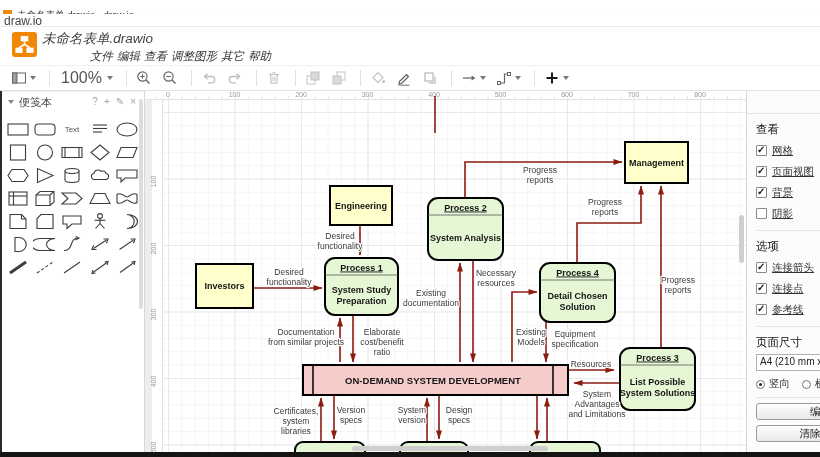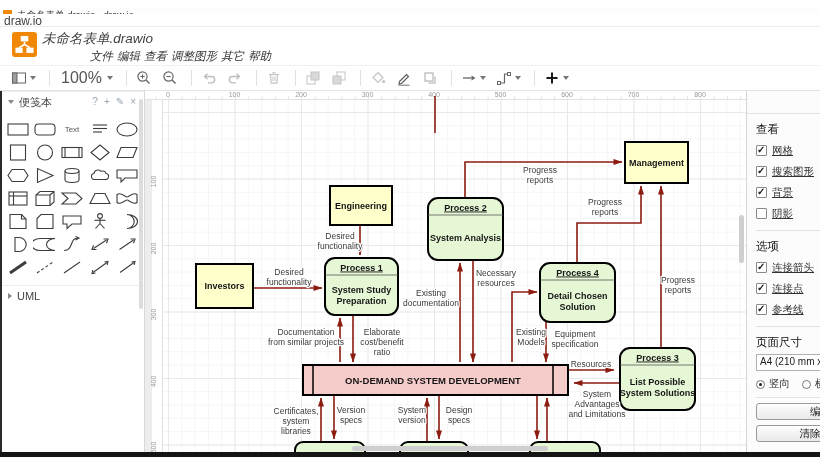--- a/index.html
+++ b/index.html
@@ -449,24 +449,20 @@
           <path d="M16.5,4 L20,3.5 L19.2,7" fill="none" stroke="#3d3d3d" stroke-width="1.1"></path>
         </svg>
       </div>
       <div class="cell">
         <svg width="24" height="18" viewBox="0 0 24 18">
           <line x1="5" y1="14.5" x2="19" y2="4.5" fill="none" stroke="#3d3d3d" stroke-width="1.1"></line>
           <path d="M16.5,4 L20,3.5 L19.2,7" fill="none" stroke="#3d3d3d" stroke-width="1.1"></path>
         </svg>
       </div>
     </div>
-  <div class="sec-head">
-    <span class="car-r"></span>
-    <span>UML</span>
-  </div>
   <div class="abs" id="sidebar-scroll"></div>
 </div>
 
 <div class="abs" id="canvas">
   <div id="page"></div>
   <div id="hruler">
       <span class="hnum" style="left:23px">0</span>
       <span class="hnum" style="left:89.5px">100</span>
       <span class="hnum" style="left:156px">200</span>
       <span class="hnum" style="left:222.5px">300</span>
@@ -591,21 +587,21 @@
   <div id="panel-top"></div>
   <div id="panel-inner">
     <div class="ptitle-txt">查看</div>
     <div id="view-checks">
         <div class="chk-row">
           <span class="chk-box on"></span>
           <span class="chk-label">网格</span>
         </div>
         <div class="chk-row">
           <span class="chk-box on"></span>
-          <span class="chk-label">搜索图形</span>
+          <span class="chk-label">页面视图</span>
         </div>
         <div class="chk-row">
           <span class="chk-box on"></span>
           <span class="chk-label">背景</span>
         </div>
         <div class="chk-row">
           <span class="chk-box"></span>
           <span class="chk-label">阴影</span>
         </div>
       </div>

